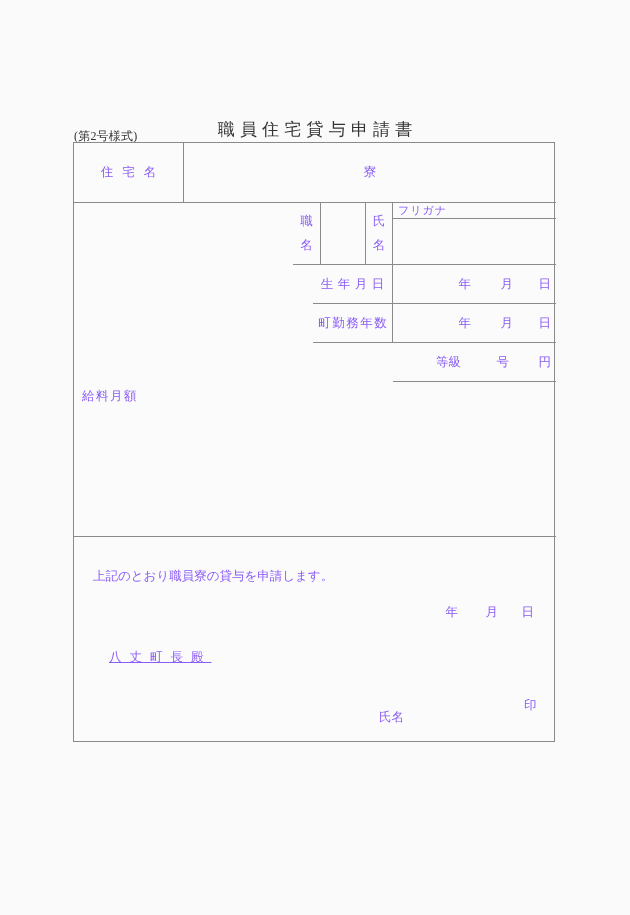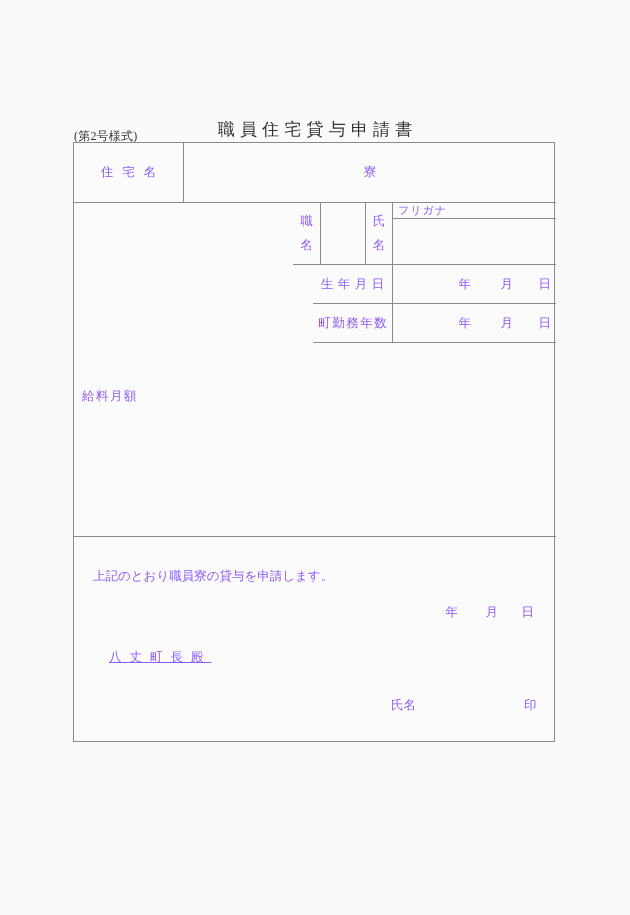--- a/index.html
+++ b/index.html
@@ -177,38 +177,45 @@
 
     <div class="cell bb vcenter" style="left:319px; top:161px; width:163px; height:39px;">
       <div class="run">
         <span style="width:78px; text-align:right;">年</span>
         <span style="width:42px; text-align:right;">月</span>
         <span style="width:38px; text-align:right;">日</span>
       </div>
     </div>
 
 
+    <div class="cell bb vcenter" style="left:319px; top:200px; width:163px; height:39px;">
+      <div class="run">
+        <span style="width:68px; text-align:right;">等級</span>
+        <span style="width:48px; text-align:right;">号</span>
+        <span style="width:42px; text-align:right;">円</span>
+      </div>
+    </div>
 
     <div class="cell bb pad-tl" style="left:0; top:239px; width:482px; height:155px;">
       <span class="lbl-narrow">給料月額</span>
     </div>
 
     <div class="cell" style="left:0; top:394px; width:482px; height:205px;">
 
       <div class="stmt-line" style="left:19px; top:31px;">上記のとおり職員寮の貸与を申請します。</div>
 
       <div class="stmt-line" style="left:310px; top:67px; width:150px;">
         <div class="run">
           <span style="width:78px; text-align:right;">年</span>
           <span style="width:42px; text-align:right;">月</span>
           <span style="width:38px; text-align:right;">日</span>
         </div>
       </div>
 
       <div class="stmt-line town-line" style="left:27px; top:112px;">八丈町長殿</div>
 
-      <div class="stmt-line" style="left:305px; top:160px;margin-left:12px;">氏名</div>
+      <div class="stmt-line" style="left:305px; top:172px;">氏名</div>
 
       <div class="stmt-line" style="left:450px; top:160px;">印</div>
     </div>
 
   </div>
 </div>
 
 </body></html>

